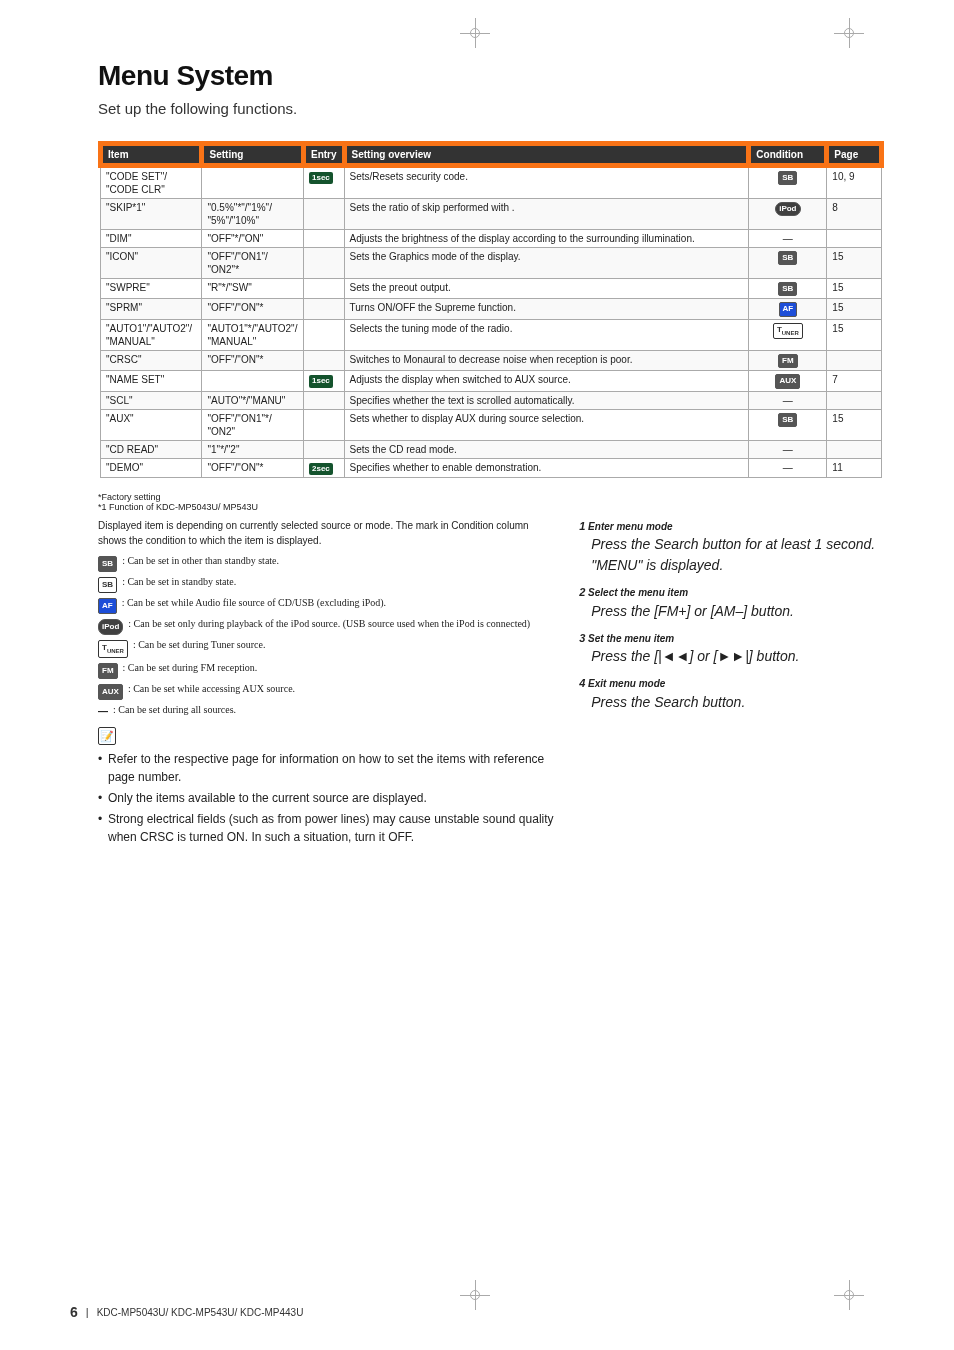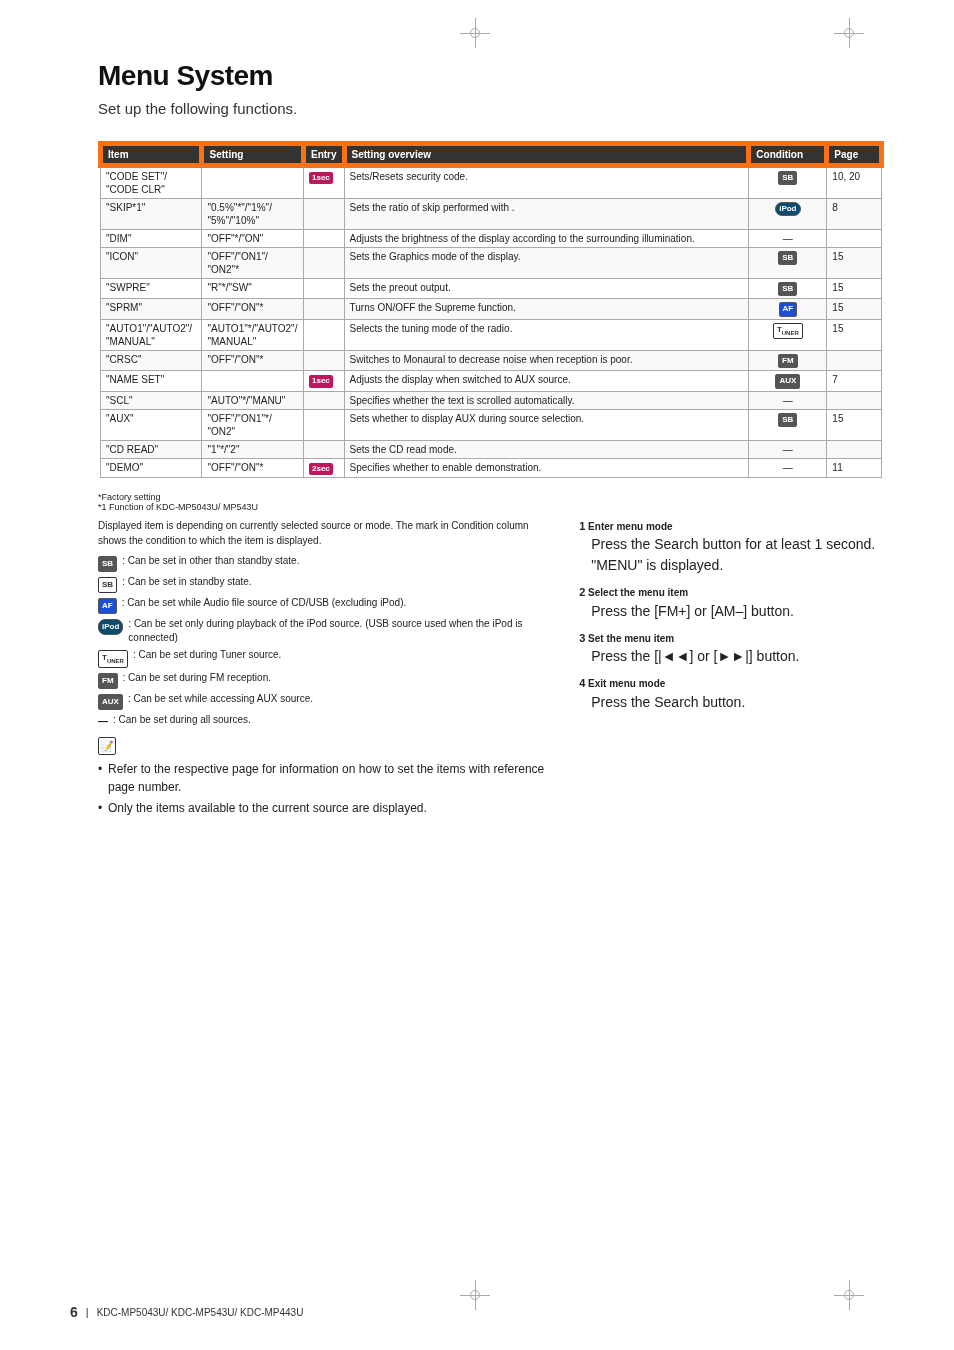--- a/index.html
+++ b/index.html
@@ -88,21 +88,21 @@
       vertical-align: top;
       font-size: 10px;
       line-height: 1.3;
     }
     table.menu-table tr:nth-child(even) td {
       background: #f9f9f9;
     }
 
     .entry-badge {
       display: inline-block;
-      background: #be185d;
+      background: #14532d;
       color: #fff;
       font-size: 8px;
       padding: 1px 3px;
       border-radius: 2px;
       font-weight: bold;
     }
 
     .condition-badge {
       display: inline-block;
       font-size: 8px;
@@ -120,21 +120,21 @@
       background: #fff;
       color: #333;
       border: 1px solid #333;
     }
     .badge-af {
       background: #1d4ed8;
       color: #fff;
       border-color: #555;
     }
     .badge-ipod {
-      background: #0c4a6e;
+      background: #404040;
       color: #fff;
       border-color: #555;
       border-radius: 7px;
     }
     .badge-fm {
       background: #555;
       color: #fff;
       border-color: #555;
     }
     .badge-aux {
@@ -151,35 +151,37 @@
     }
     .left-col {
       flex: 1.2;
       font-size: 10px;
       line-height: 1.5;
     }
     .right-col {
       flex: 0.8;
       font-size: 10px;
       line-height: 1.6;
+      font-style: italic;
     }
 
     .legend-item {
       display: flex;
       align-items: flex-start;
       margin-bottom: 3px;
       gap: 5px;
     }
     .legend-badge {
       flex-shrink: 0;
       margin-top: 1px;
     }
     .legend-text {
       font-size: 10px;
       line-height: 1.4;
+      font-family: Liberation Serif, serif;
     }
 
     .note-icon {
       display: inline-block;
       width: 18px;
       height: 18px;
       border: 1.5px solid #333;
       border-radius: 2px;
       text-align: center;
       line-height: 16px;
@@ -275,21 +277,21 @@
       </tr>
     </thead>
     <tbody id="table-body">
     <tr>
     <td style="white-space:pre-wrap">"CODE SET"/
 "CODE CLR"</td>
     <td style="white-space:pre-wrap"></td>
     <td><span class="entry-badge">1sec</span></td>
     <td>Sets/Resets security code.</td>
     <td style="text-align:center"><span class="condition-badge badge-sb">SB</span></td>
-    <td>10, 20</td>
+    <td>10, 9</td>
   </tr>
         <tr>
     <td style="white-space:pre-wrap">"SKIP*1"</td>
     <td style="white-space:pre-wrap">"0.5%"*"/"1%"/
 "5%"/"10%"</td>
     <td></td>
     <td>Sets the ratio of skip performed with <music search="">.</music></td>
     <td style="text-align:center"><span class="condition-badge badge-ipod">iPod</span></td>
     <td>8</td>
   </tr>
@@ -430,20 +432,21 @@
     <span class="legend-badge"><span style="font-size:10px;font-weight:bold;">—</span></span>
     <span class="legend-text">: Can be set during all sources.</span>
   </div>
         </div>
 
       <div style="margin-top:8px;">
         <div class="note-icon">📝</div>
         <ul class="bullet-notes" id="bullet-notes">
             <li>Refer to the respective page for information on how to set the items with reference page number.</li>
             <li>Only the items available to the current source are displayed.</li>
+            <li>Strong electrical fields (such as from power lines) may cause unstable sound quality when CRSC is turned ON. In such a situation, turn it OFF.</li>
           </ul>
       </div>
     </div>
 
     <div class="right-col">
       <div class="steps-section" id="steps-container">
           <div class="step-item">
     <div><span class="step-number">1</span>
     <span class="step-title"> Enter menu mode</span></div>
     <div class="step-body"><span>Press the Search button for at least 1 second.</span><br><span>"MENU" is displayed.</span></div>

